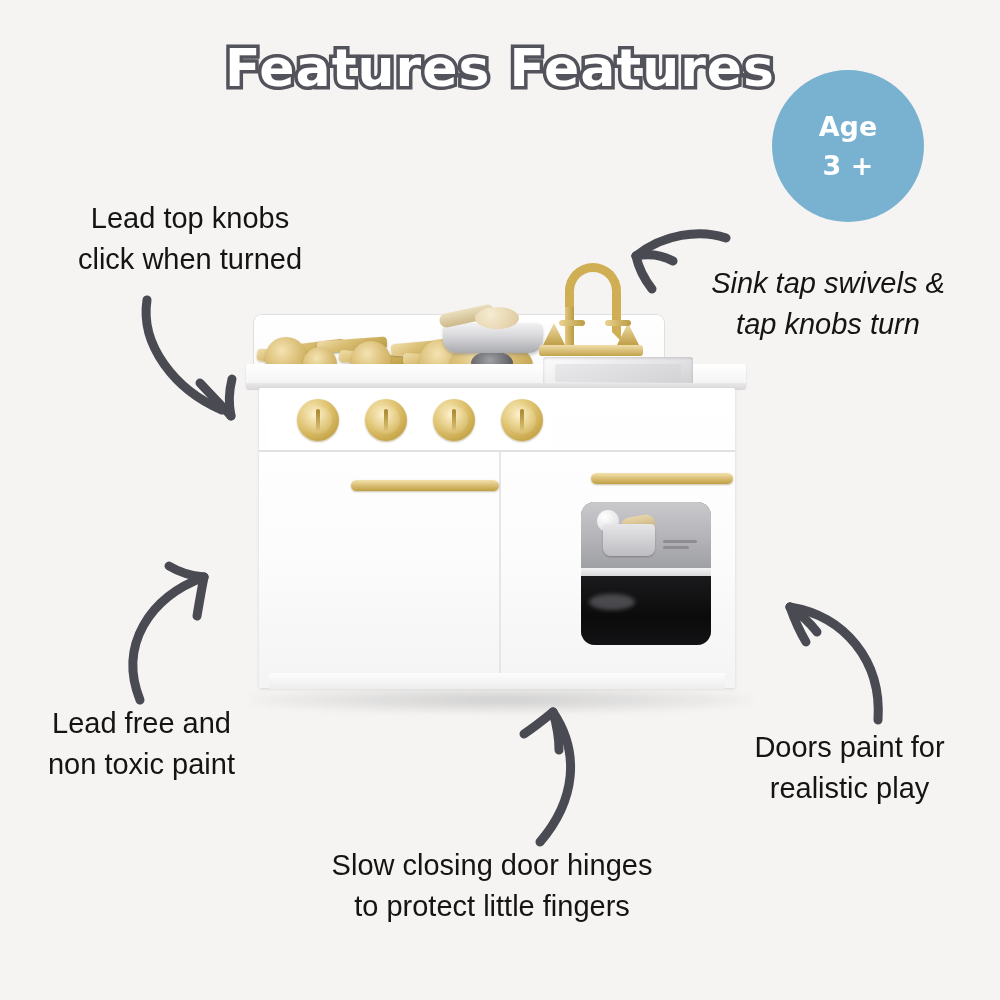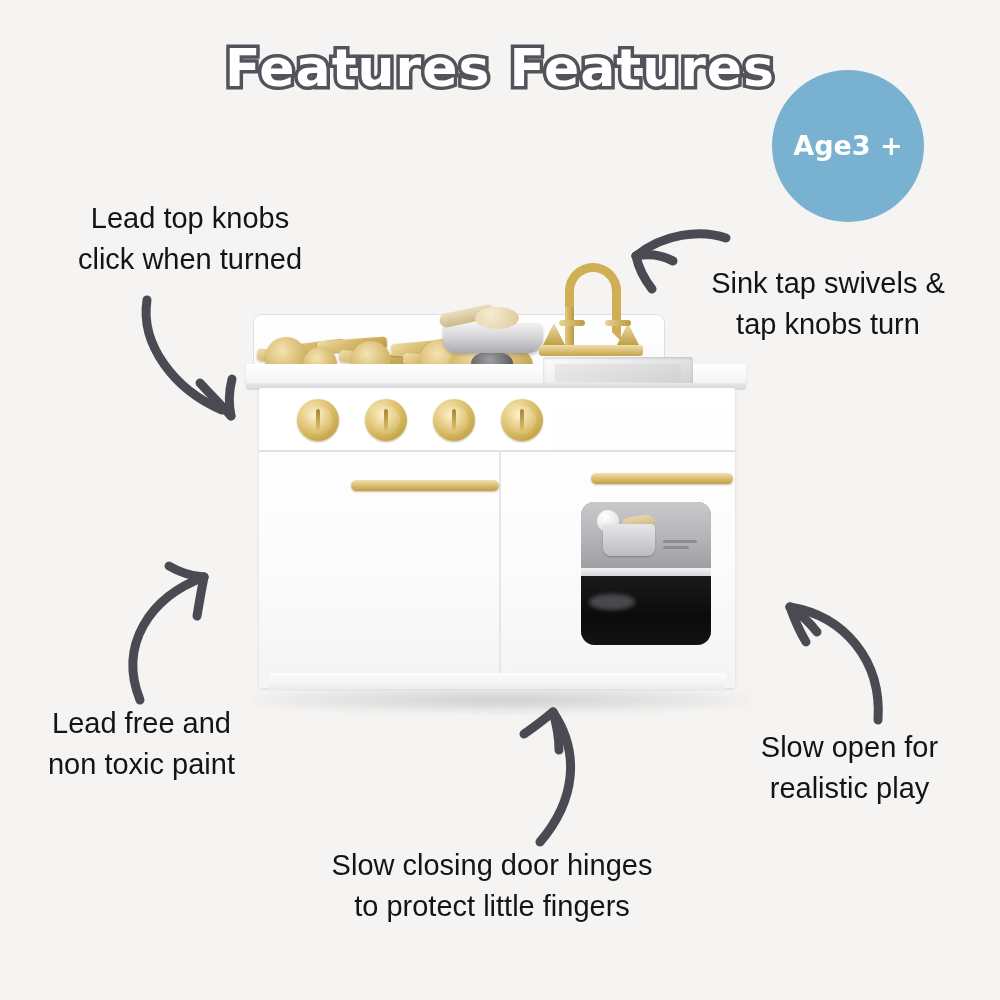--- a/index.html
+++ b/index.html
@@ -42,21 +42,21 @@
   
   #age-badge {
     position: absolute;
     left: 772px;
     top: 70px;
     width: 152px;
     height: 152px;
     border-radius: 50%;
     background: #79b2d0;
     display: flex;
-    flex-direction: row;
+    flex-direction: column;
     align-items: center;
     justify-content: center;
     color: #ffffff;
     font-family: "DejaVu Sans", sans-serif;
     font-weight: 700;
     font-size: 27px;
     line-height: 1.45;
   }
   #age-badge span { display: block; }
 
@@ -65,21 +65,21 @@
     position: absolute;
     color: #141414;
     font-family: "Liberation Sans", sans-serif;
     font-weight: 300;
     font-size: 29px;
     line-height: 1.42;
     white-space: pre-line;
   }
 
   #callout-stove  { left: 40px;  top: 198px; width: 300px; text-align: center; }
-  #callout-sink   { left: 678px; top: 263px; width: 300px; text-align: center; }
+  #callout-sink   { left: 678px; top: 263px; width: 300px; text-align: center; font-style: italic; }
   #callout-paint  { left: 14px;  top: 703px; width: 255px; text-align: center; }
   #callout-hinges { left: 282px; top: 845px; width: 420px; text-align: center; }
   #callout-doors  { left: 722px; top: 727px; width: 255px; text-align: center; }
 
   
   #arrows {
     position: absolute;
     left: 0; top: 0;
     width: 1000px; height: 1000px;
     pointer-events: none;
@@ -372,21 +372,21 @@
   </div>
 
   <div class="callout" id="callout-stove">Lead top knobs
 click when turned</div>
   <div class="callout" id="callout-sink">Sink tap swivels &amp;
 tap knobs turn</div>
   <div class="callout" id="callout-paint">Lead free and
 non toxic paint</div>
   <div class="callout" id="callout-hinges">Slow closing door hinges
 to protect little fingers</div>
-  <div class="callout" id="callout-doors">Slow open for
+  <div class="callout" id="callout-doors">Doors paint for
 realistic play</div>
 
   <div id="kitchen">
     <div class="k-shadow"></div>
 
     <div class="backsplash"></div>
 
     <div id="cooktop">
 
       <div class="grate" style="left:28px;  top:48px; width:74px; height:12px; transform:rotate(-7deg);"></div>

